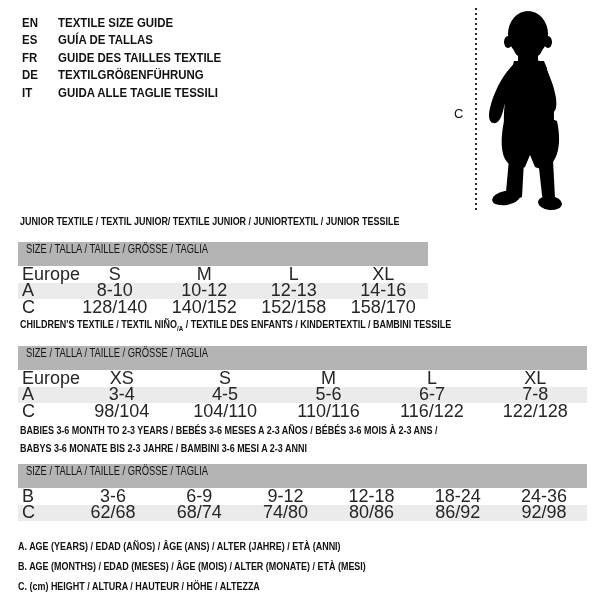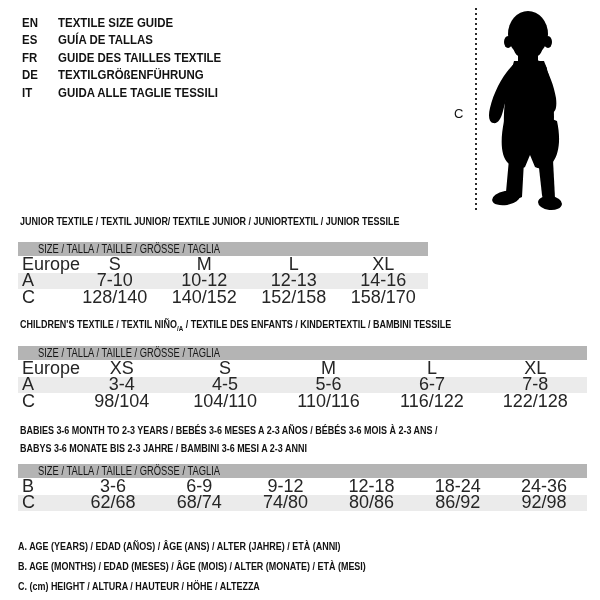--- a/index.html
+++ b/index.html
@@ -26,22 +26,22 @@
   .sec-title { position:absolute; font-size:11.5px; font-weight:bold; color:#111; white-space:nowrap; }
   #t1-title { left:20px; top:215px; }
   #t2-title { left:20px; top:318px; }
   #t3-title { left:20px; top:422px; line-height:17.5px; }
 
   
   .size-table { position:absolute; }
   #t1 { left:18px; top:242px; width:410px; }
   #t2 { left:18px; top:346px; width:569px; }
   #t3 { left:18px; top:464px; width:569px; }
-  .bar { height:14px; background:#b4b4b4; color:#161616; font-size:12px; line-height:15px;
-         padding-left:20px; box-sizing:border-box; }
+  .bar { height:24px; background:#b4b4b4; color:#161616; font-size:12px; line-height:15px;
+         padding-left:8px; box-sizing:border-box; }
   .trow { display:flex; align-items:center; height:16.5px; font-size:18px; color:#262626; }
   .trow.shaded { background:#ebebeb; }
   .tlabel { width:52px; padding-left:4px; box-sizing:border-box; flex:none; }
   .tcell { flex:1 1 0; text-align:center; }
 
   
   .footnotes { position:absolute; left:18px; top:536px; font-size:11.5px; font-weight:bold;
                color:#111; line-height:20px; }
   .footnotes > div { white-space:nowrap; }
 </style>
@@ -104,21 +104,21 @@
     <div>
         <div class="trow">
           <span class="tlabel">Europe</span>
           <span class="tcell">S</span>
           <span class="tcell">M</span>
           <span class="tcell">L</span>
           <span class="tcell">XL</span>
         </div>
         <div class="trow shaded">
           <span class="tlabel">A</span>
-          <span class="tcell">7-10</span>
+          <span class="tcell">8-10</span>
           <span class="tcell">10-12</span>
           <span class="tcell">12-13</span>
           <span class="tcell">14-16</span>
         </div>
         <div class="trow">
           <span class="tlabel">C</span>
           <span class="tcell">128/140</span>
           <span class="tcell">140/152</span>
           <span class="tcell">152/158</span>
           <span class="tcell">158/170</span>

